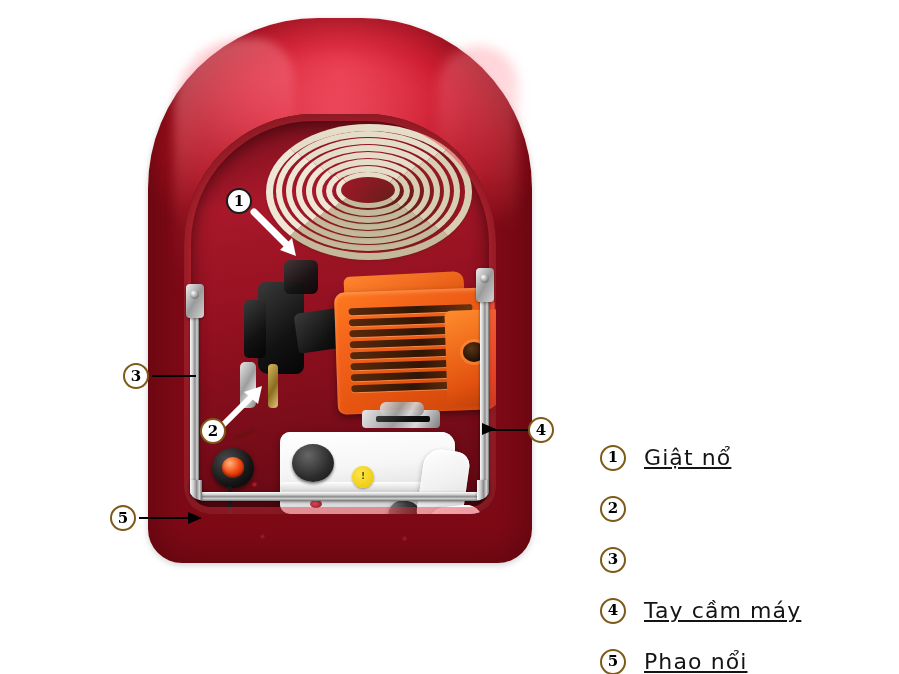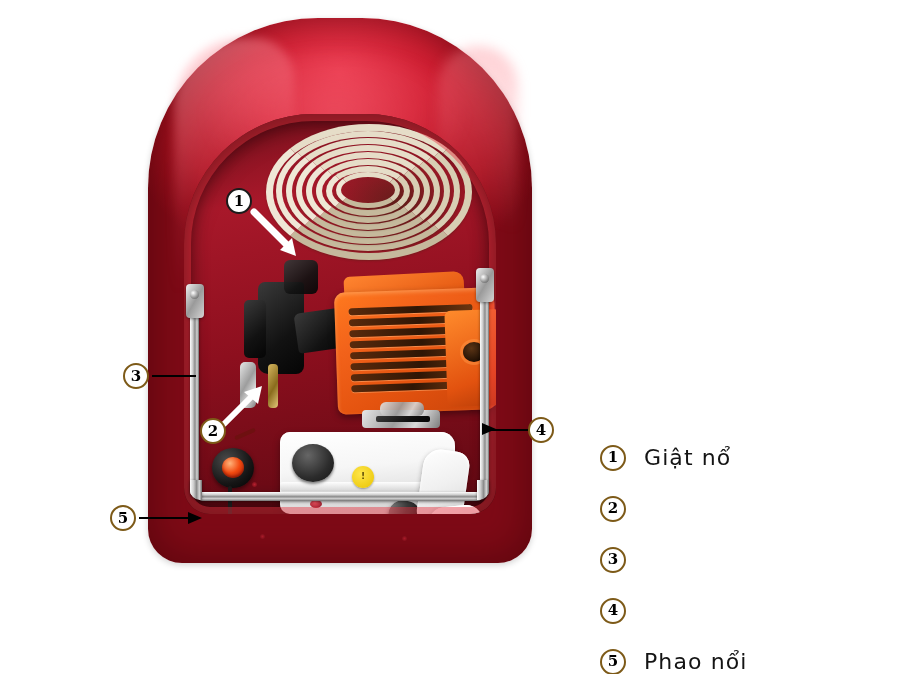--- a/index.html
+++ b/index.html
@@ -203,21 +203,21 @@
   .leg-row{display:flex;align-items:center;height:51px;}
   .leg-circle{
     width:26px;height:26px;border-radius:50%;flex:0 0 26px;
     border:2.4px solid #7d5a18;background:#fff;box-sizing:border-box;
     display:flex;align-items:center;justify-content:center;
     font-family:"DejaVu Serif","Liberation Serif",serif;
     font-weight:bold;font-size:15px;color:#000;line-height:1;
   }
   .leg-label{
     margin-left:18px;font-size:22px;color:#141414;letter-spacing:1.1px;
-    font-family:"DejaVu Sans","Liberation Sans",sans-serif;white-space:nowrap;
+    font-family:"DejaVu Sans","Liberation Sans",sans-serif;white-space:nowrap;text-decoration:underline;
   }
 </style>
 </head>
 <body>
 
 <div id="stage">
 
   <div id="photo">
 
     <div class="hull"></div>
@@ -351,20 +351,21 @@
     <div class="leg-row">
       <div class="leg-circle">2</div>
     </div>
 
     <div class="leg-row">
       <div class="leg-circle">3</div>
     </div>
 
     <div class="leg-row">
       <div class="leg-circle">4</div>
+      <div class="leg-label">Tay cầm máy</div>
     </div>
 
     <div class="leg-row">
       <div class="leg-circle">5</div>
       <div class="leg-label">Phao nổi</div>
     </div>
 
   </div>
 </div>
 

